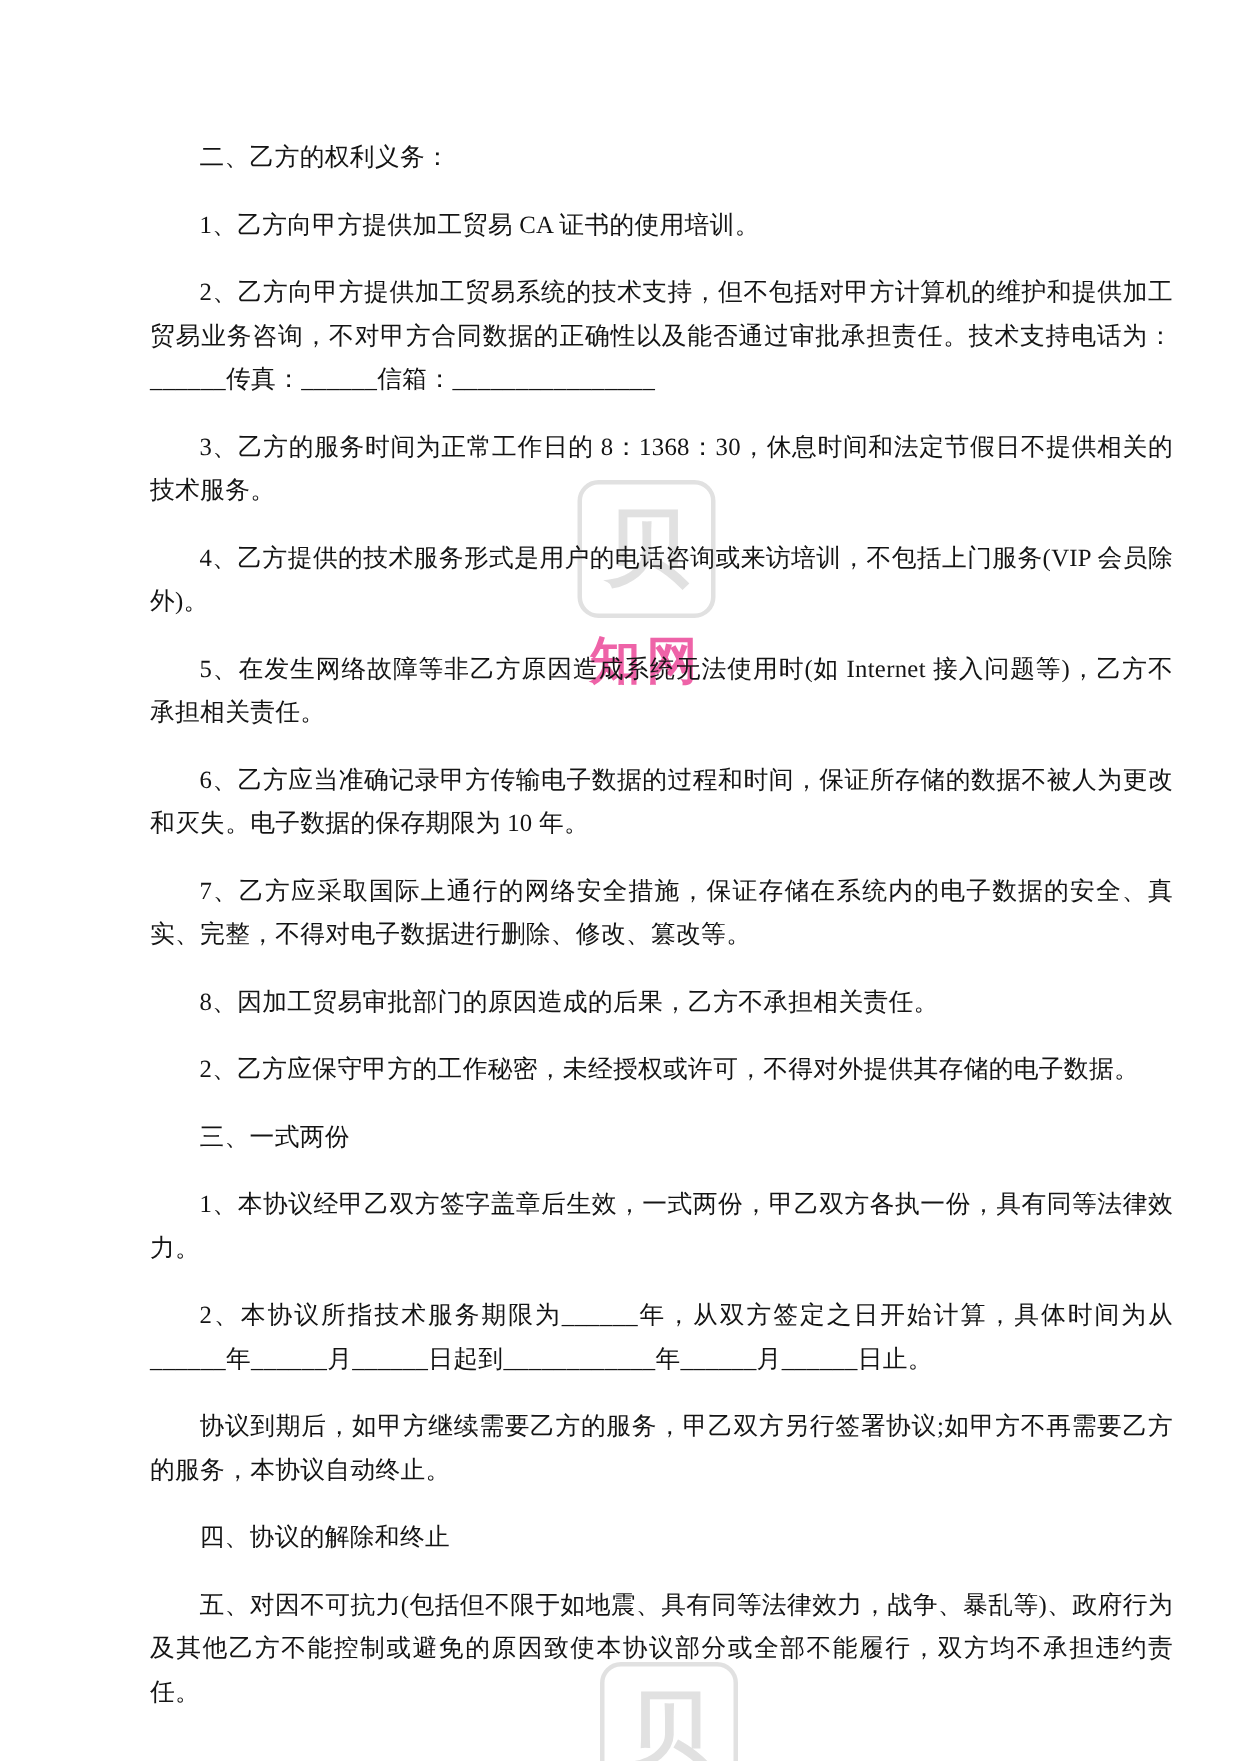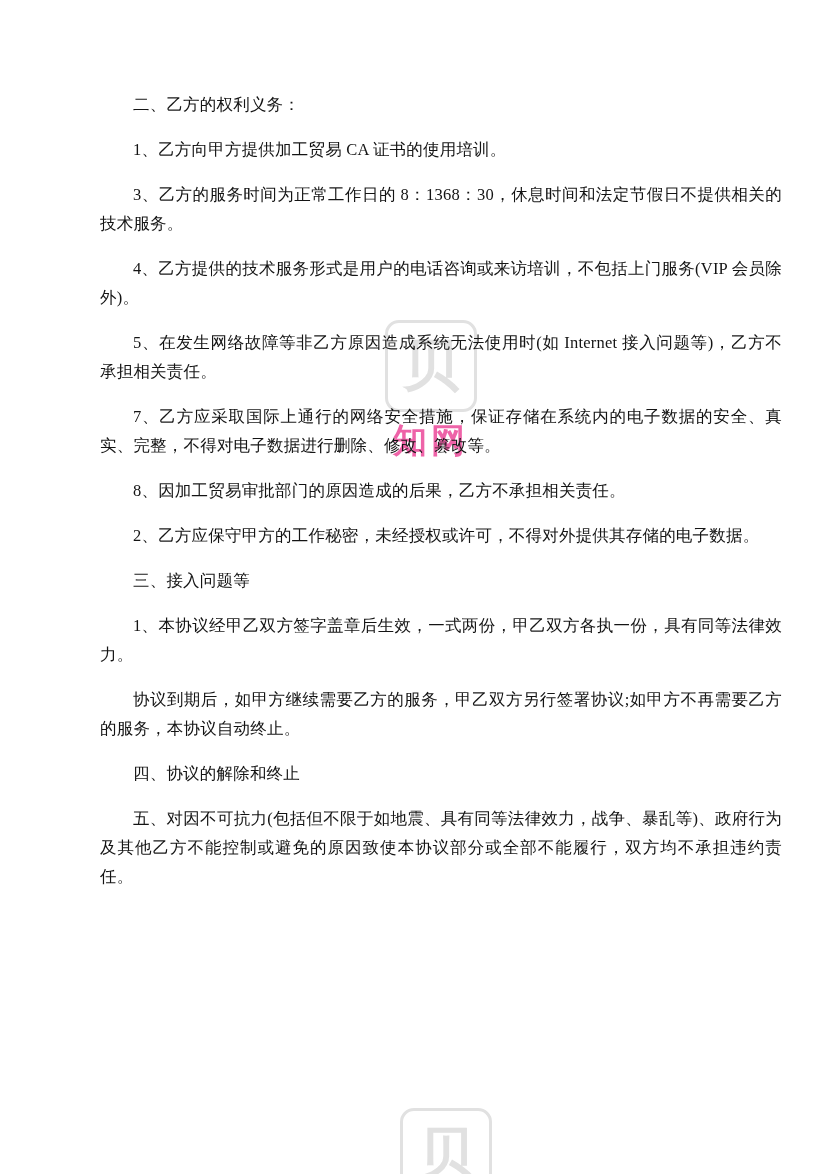--- a/index.html
+++ b/index.html
@@ -82,27 +82,30 @@
     <div class="wm-text">知网</div>
   </div>
 
   <div class="watermark wm-bottom">
     <div class="wm-box">贝</div>
   </div>
 
   <div class="content">
     <p class="para">二、乙方的权利义务：</p>
     <p class="para">1、乙方向甲方提供加工贸易 CA 证书的使用培训。</p>
+    <p class="para">2、乙方向甲方提供加工贸易系统的技术支持，但不包括对甲方计算机的维护和提供加工贸易业务咨询，不对甲方合同数据的正确性以及能否通过审批承担责任。技术支持电话为：______传真：______信箱：________________</p>
     <p class="para">3、乙方的服务时间为正常工作日的 8：1368：30，休息时间和法定节假日不提供相关的技术服务。</p>
     <p class="para">4、乙方提供的技术服务形式是用户的电话咨询或来访培训，不包括上门服务(VIP 会员除外)。</p>
     <p class="para">5、在发生网络故障等非乙方原因造成系统无法使用时(如 Internet 接入问题等)，乙方不承担相关责任。</p>
+    <p class="para">6、乙方应当准确记录甲方传输电子数据的过程和时间，保证所存储的数据不被人为更改和灭失。电子数据的保存期限为 10 年。</p>
     <p class="para">7、乙方应采取国际上通行的网络安全措施，保证存储在系统内的电子数据的安全、真实、完整，不得对电子数据进行删除、修改、篡改等。</p>
     <p class="para">8、因加工贸易审批部门的原因造成的后果，乙方不承担相关责任。</p>
     <p class="para">2、乙方应保守甲方的工作秘密，未经授权或许可，不得对外提供其存储的电子数据。</p>
-    <p class="para">三、接入问题等</p>
+    <p class="para">三、一式两份</p>
     <p class="para">1、本协议经甲乙双方签字盖章后生效，一式两份，甲乙双方各执一份，具有同等法律效力。</p>
+    <p class="para">2、本协议所指技术服务期限为______年，从双方签定之日开始计算，具体时间为从______年______月______日起到____________年______月______日止。</p>
     <p class="para">协议到期后，如甲方继续需要乙方的服务，甲乙双方另行签署协议;如甲方不再需要乙方的服务，本协议自动终止。</p>
     <p class="para">四、协议的解除和终止</p>
     <p class="para">五、对因不可抗力(包括但不限于如地震、具有同等法律效力，战争、暴乱等)、政府行为及其他乙方不能控制或避免的原因致使本协议部分或全部不能履行，双方均不承担违约责任。</p>
 
   </div>
 
 </div>
 
 </body></html>

